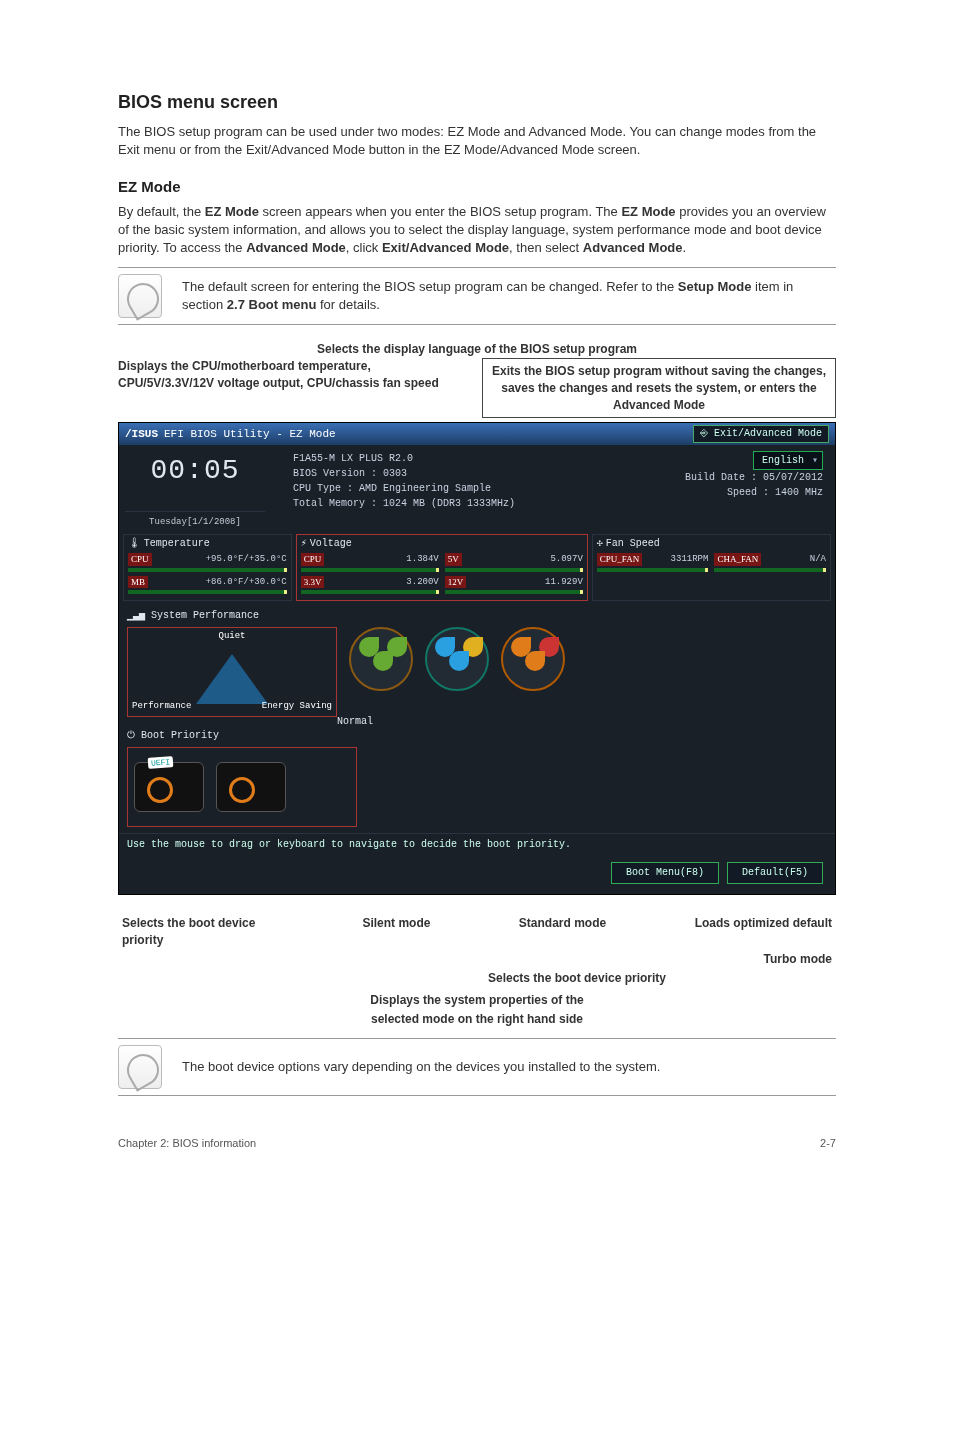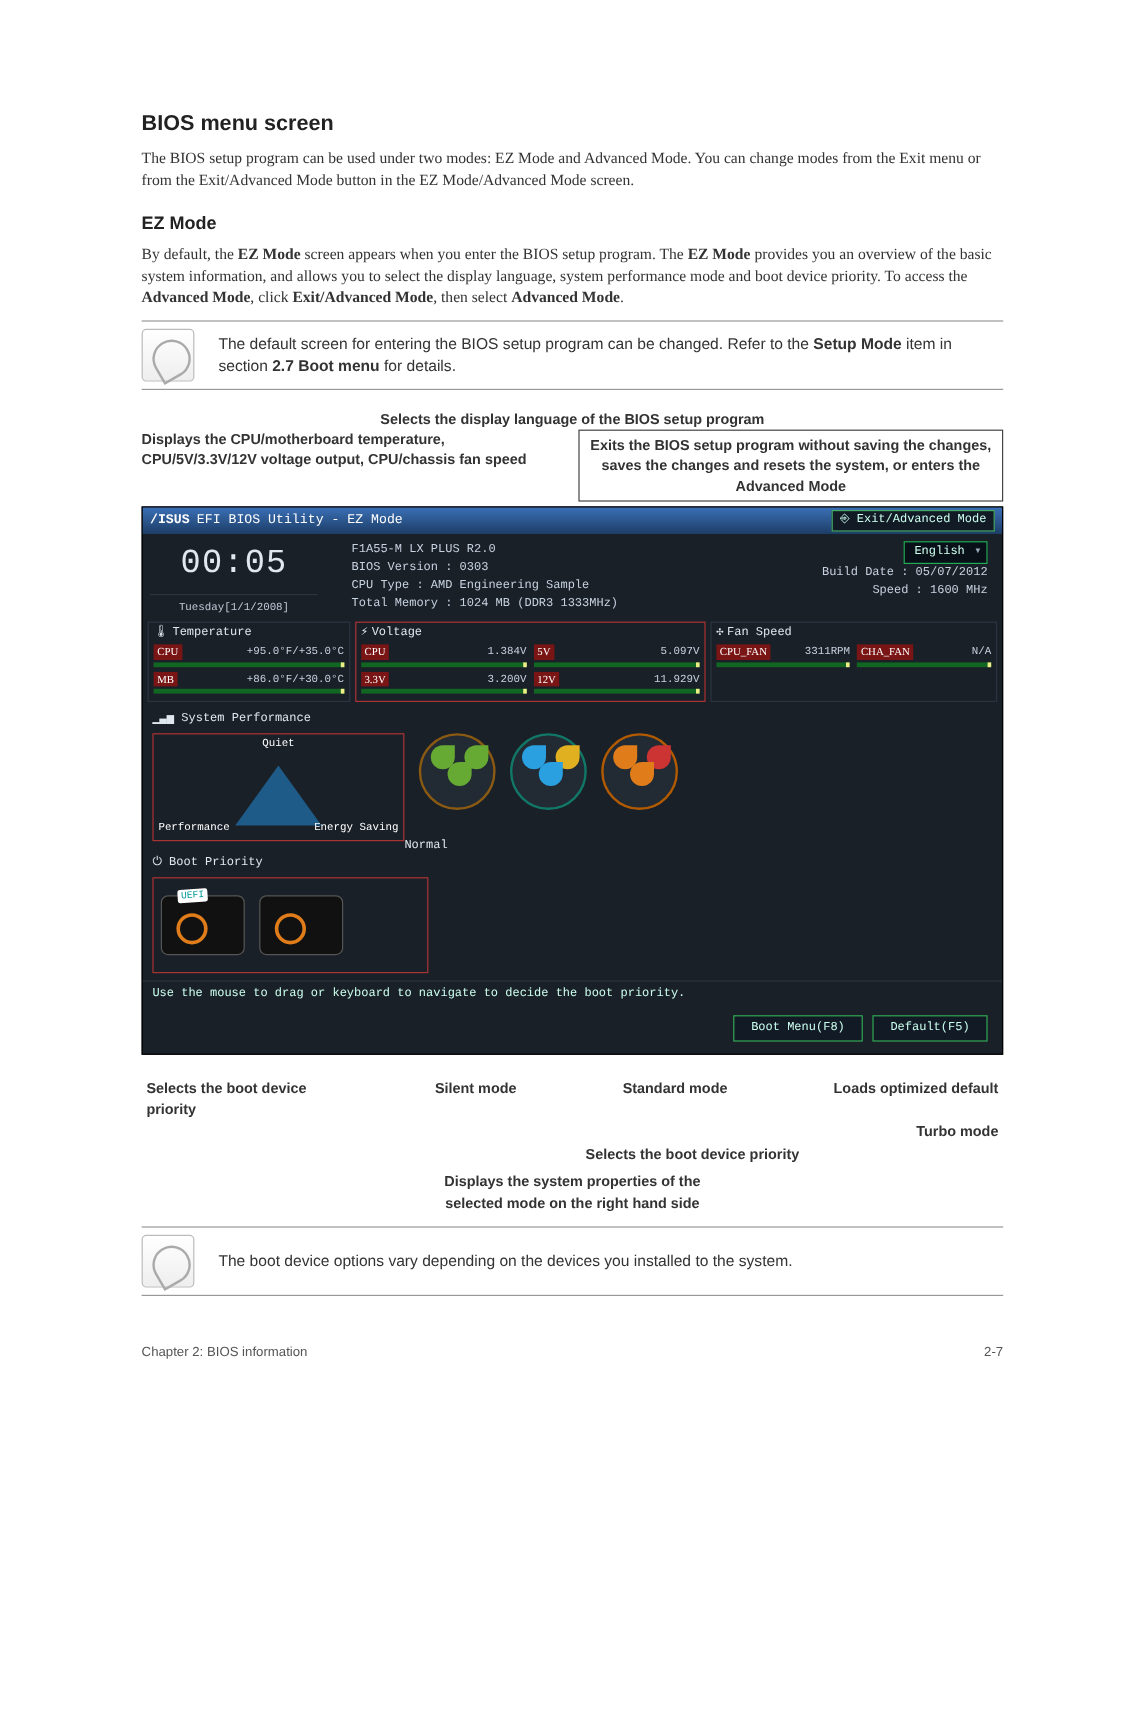--- a/index.html
+++ b/index.html
@@ -7,21 +7,21 @@
     font-family: Arial, Helvetica, sans-serif;
     width: 954px;
     margin: 0 auto;
     padding: 90px 118px 40px 118px;
     color: #333;
     font-size: 13px;
     line-height: 1.4;
   }
   h2 { font-size: 18px; font-weight: bold; margin-bottom: 8px; color: #222; }
   h3 { font-size: 15px; font-weight: bold; margin-top: 16px; margin-bottom: 6px; color: #222; }
-  p { margin-bottom: 4px; font-family: Liberation Serif, serif; }
+  p { margin-bottom: 4px; }
   .note-box {
     border-top: 1px solid #999;
     border-bottom: 1px solid #999;
     display: flex;
     align-items: center;
     gap: 20px;
     padding: 6px 0;
     margin: 10px 0 16px 0;
   }
   .note-icon {
@@ -84,21 +84,21 @@
     padding: 6px;
     gap: 28px;
   }
   .clock-box { width: 140px; text-align: center; }
   .clock-time {
     font-family: "Courier New", monospace;
     font-size: 28px;
     color: #e0e7ef;
     letter-spacing: 1px;
   }
-  .clock-date { font-size: 9px; color: #c0cad6; border-top:1px solid #2a3440; margin-top:4px; padding-top:4px;}
+  .clock-date { font-size: 9px; color: #c0cad6; border-top:1px solid #2a3440; margin-top:20px; padding-top:4px;}
   .info-box { flex: 1; line-height: 1.5; font-size: 10px; color:#c7d2e0; }
   .right-info { text-align: right; padding-right:6px; }
   .lang-pill {
     display:inline-block; background:#0a1018; border:1px solid #2a5; color:#cfe;
     padding: 1px 18px 1px 8px; font-size:10px; position:relative;
   }
   .lang-pill::after { content:"▾"; position:absolute; right:4px; top:1px; color:#9ab; }
 
   .sensor-row { display:flex; gap:4px; padding: 0 4px 6px 4px; }
   .sensor-panel { flex:1; border:1px solid #2a3440; padding:2px 4px; }
@@ -192,21 +192,21 @@
     </div>
     <div class="info-box">
       <div>F1A55-M LX PLUS R2.0</div>
       <div>BIOS Version : 0303</div>
       <div>CPU Type : AMD Engineering Sample</div>
       <div>Total Memory : 1024 MB (DDR3 1333MHz)</div>
     </div>
     <div class="info-box right-info">
       <div class="lang-pill">English</div>
       <div>Build Date : 05/07/2012</div>
-      <div>Speed : 1600 MHz</div>
+      <div>Speed : 1400 MHz</div>
     </div>
   </div>
 
   <div class="sensor-row">
     <div class="sensor-panel" style="flex:0.9;">
       <div class="sensor-title">
           <span>🌡</span>
           <span>Temperature</span>
         </div>
       <div class="sensor-line">

